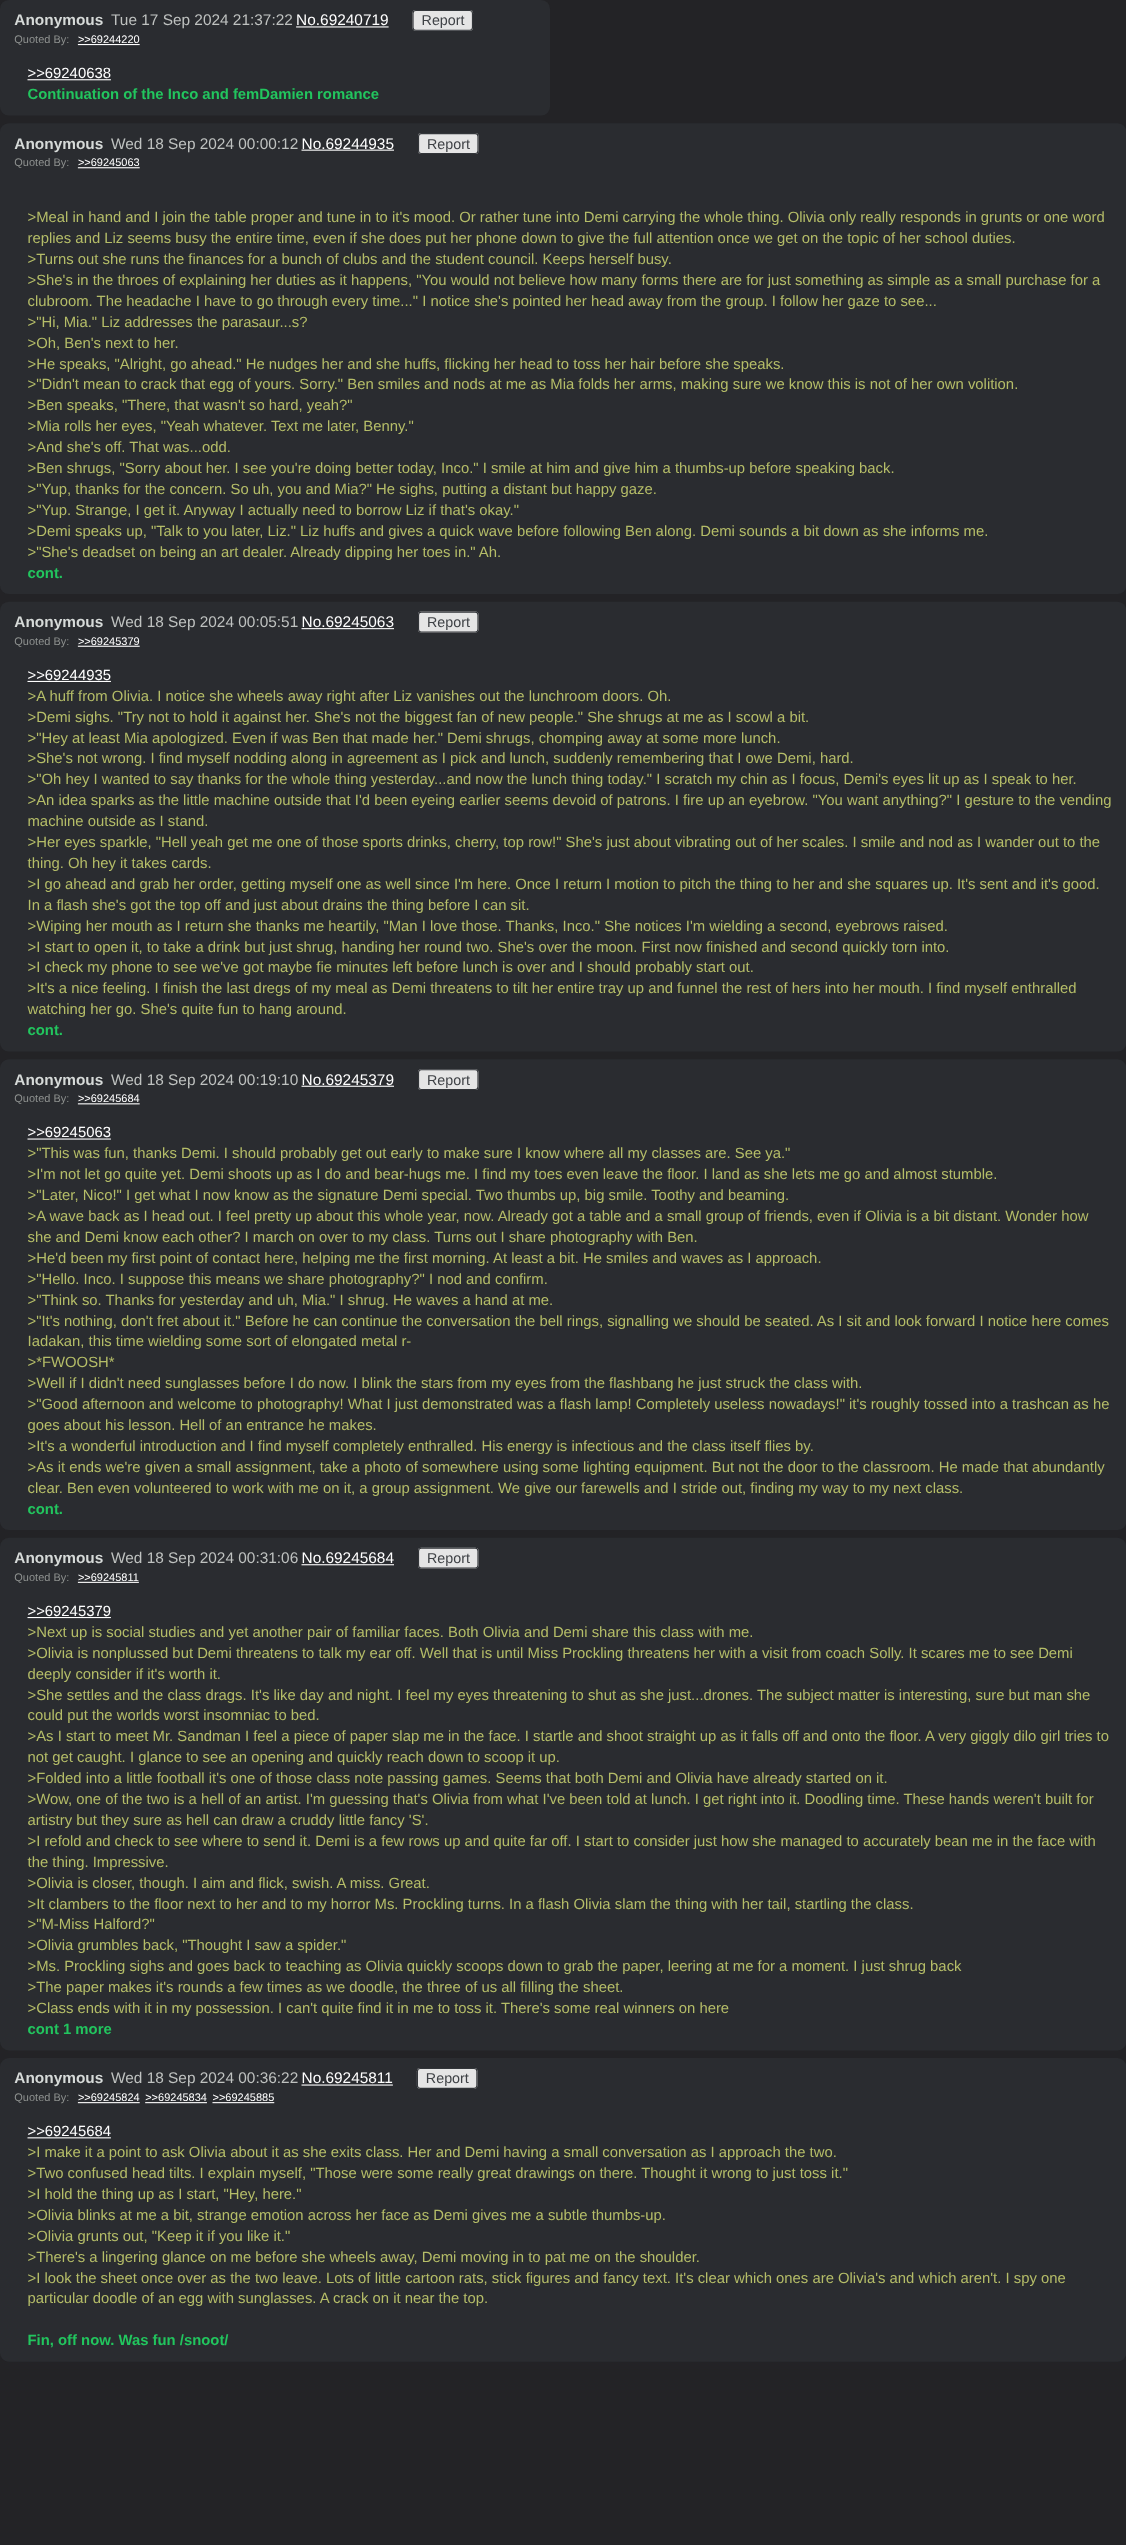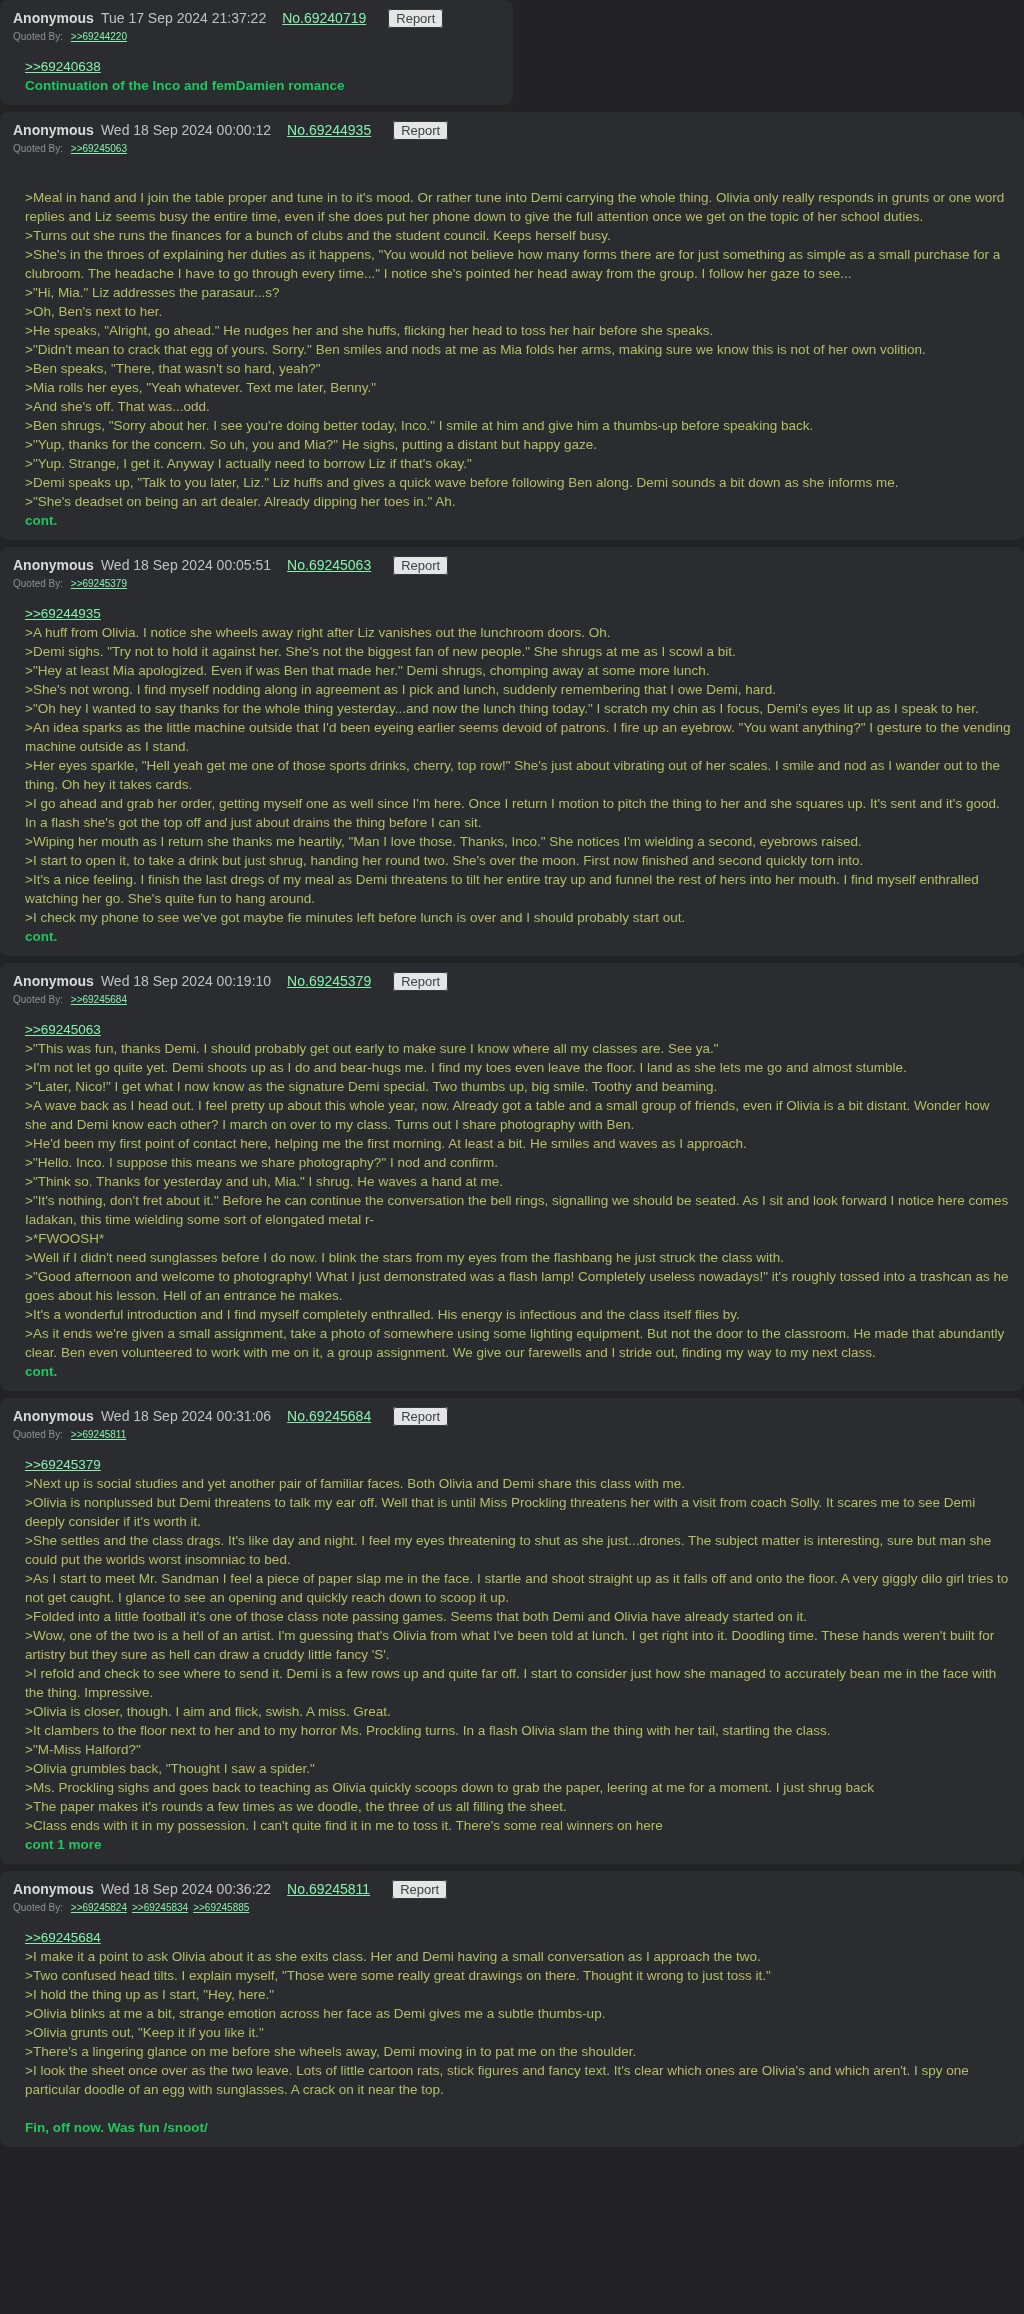--- a/index.html
+++ b/index.html
@@ -10,22 +10,22 @@
     color:#c5c8c6;
   }
   .thread { display:flex; flex-direction:column; align-items:flex-start; }
   .post {
     background:#2a2c30; border-radius:8px; margin-bottom:7px;
     padding:8px 12px 10px 13px; width:100%;
   }
   .post.narrow { width:auto; padding-right:70px; }
   .post-header { font-size:14px; line-height:20px; white-space:nowrap; }
   .author { font-weight:bold; color:#d6dad8; margin-right:7px; }
-  .timestamp { color:#bfc2c0; margin-right:16px; }
-  a { color:#86efac; cursor:pointer; }
+  .timestamp { color:#bfc2c0; margin-right:3px; }
+  a { color:#ffffff; cursor:pointer; }
   .post-number { font-size:14px; }
   .report-btn {
     margin-left:22px; font-size:13px; color:#3e4145; text-decoration:none;
     background:#e5e5e5; border:1px solid #323539; border-radius:3px; padding:1px 7px;margin-top:24px;
   }
   .quoted-by { font-size:10px; line-height:14px; color:#8e918f; margin-top:1px; }
   .quoted-by a { margin-left:5px; }
   .post-body { font-size:13.5px; line-height:19px; margin:13px 0 0 12px; }
   .line { min-height:19px; }
   .line.green { color:#b5bd68; }
@@ -89,22 +89,22 @@
         <div class="line green">&gt;A huff from Olivia. I notice she wheels away right after Liz vanishes out the lunchroom doors. Oh.</div>
         <div class="line green">&gt;Demi sighs. "Try not to hold it against her. She's not the biggest fan of new people." She shrugs at me as I scowl a bit.</div>
         <div class="line green">&gt;"Hey at least Mia apologized. Even if was Ben that made her." Demi shrugs, chomping away at some more lunch.</div>
         <div class="line green">&gt;She's not wrong. I find myself nodding along in agreement as I pick and lunch, suddenly remembering that I owe Demi, hard.</div>
         <div class="line green">&gt;"Oh hey I wanted to say thanks for the whole thing yesterday...and now the lunch thing today." I scratch my chin as I focus, Demi's eyes lit up as I speak to her.</div>
         <div class="line green">&gt;An idea sparks as the little machine outside that I'd been eyeing earlier seems devoid of patrons. I fire up an eyebrow. "You want anything?" I gesture to the vending machine outside as I stand.</div>
         <div class="line green">&gt;Her eyes sparkle, "Hell yeah get me one of those sports drinks, cherry, top row!" She's just about vibrating out of her scales. I smile and nod as I wander out to the thing. Oh hey it takes cards.</div>
         <div class="line green">&gt;I go ahead and grab her order, getting myself one as well since I'm here. Once I return I motion to pitch the thing to her and she squares up. It's sent and it's good. In a flash she's got the top off and just about drains the thing before I can sit.</div>
         <div class="line green">&gt;Wiping her mouth as I return she thanks me heartily, "Man I love those. Thanks, Inco." She notices I'm wielding a second, eyebrows raised.</div>
         <div class="line green">&gt;I start to open it, to take a drink but just shrug, handing her round two. She's over the moon. First now finished and second quickly torn into.</div>
+        <div class="line green">&gt;I check my phone to see we've got maybe fie minutes left before lunch is over and I should probably start out.</div>
         <div class="line green">&gt;It's a nice feeling. I finish the last dregs of my meal as Demi threatens to tilt her entire tray up and funnel the rest of hers into her mouth. I find myself enthralled watching her go. She's quite fun to hang around.</div>
-        <div class="line green">&gt;I check my phone to see we've got maybe fie minutes left before lunch is over and I should probably start out.</div>
         <div class="line text">cont.</div>
       </div>
   </article>
 
   <article class="post">
     <header class="post-header">
       <span class="author">Anonymous</span><span class="timestamp">Wed 18 Sep 2024 00:19:10</span><a class="post-number" href="#">No.69245379</a><a class="report-btn" href="#">Report</a>
     </header>
     <div class="quoted-by">
       <span class="quoted-by-label">Quoted By:</span>

